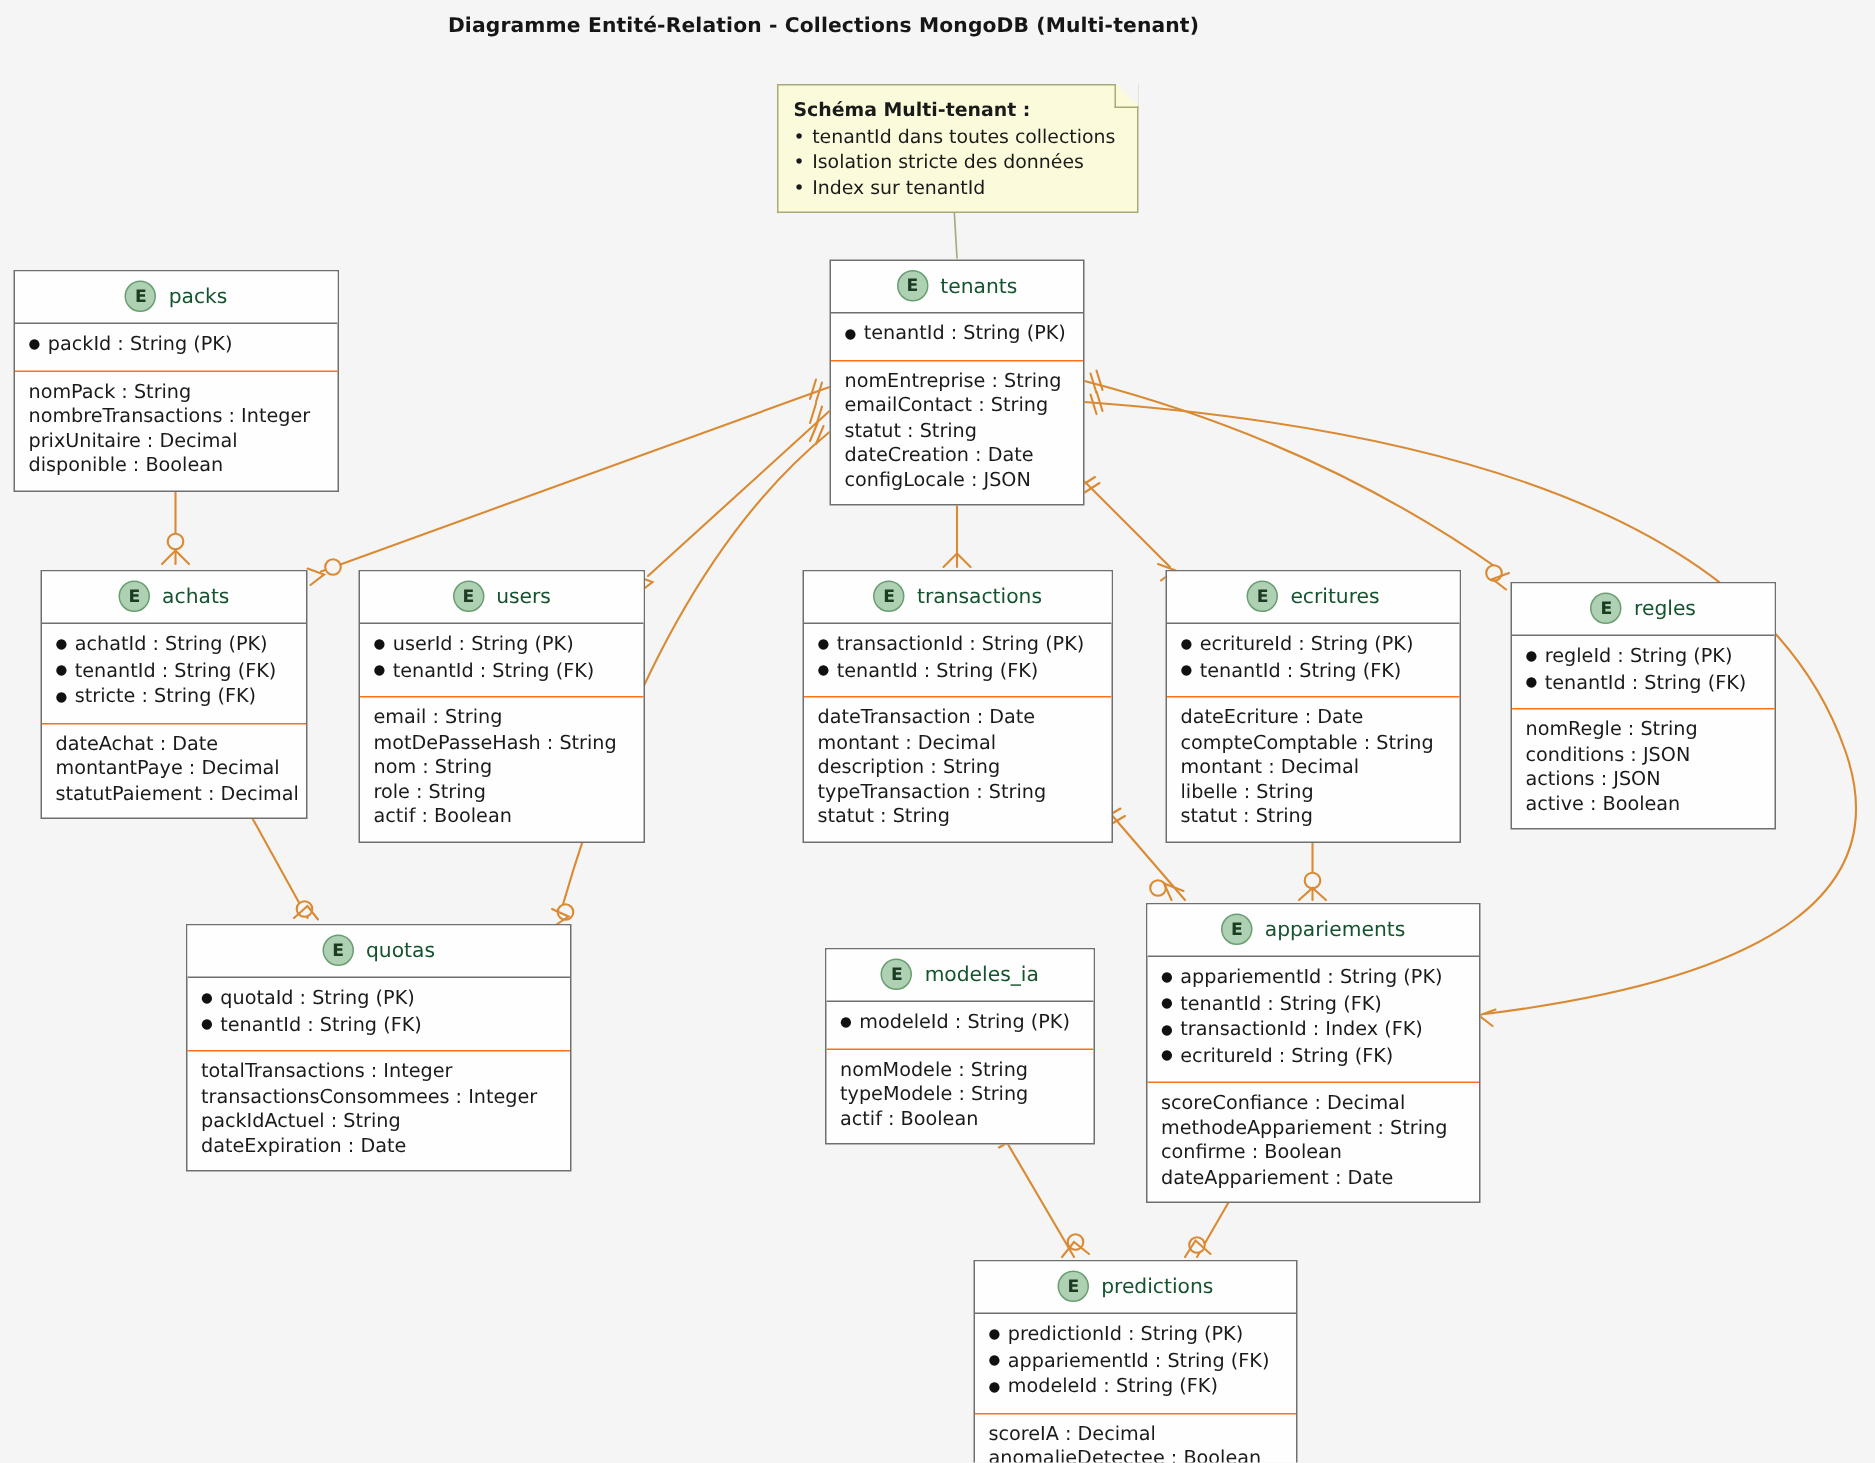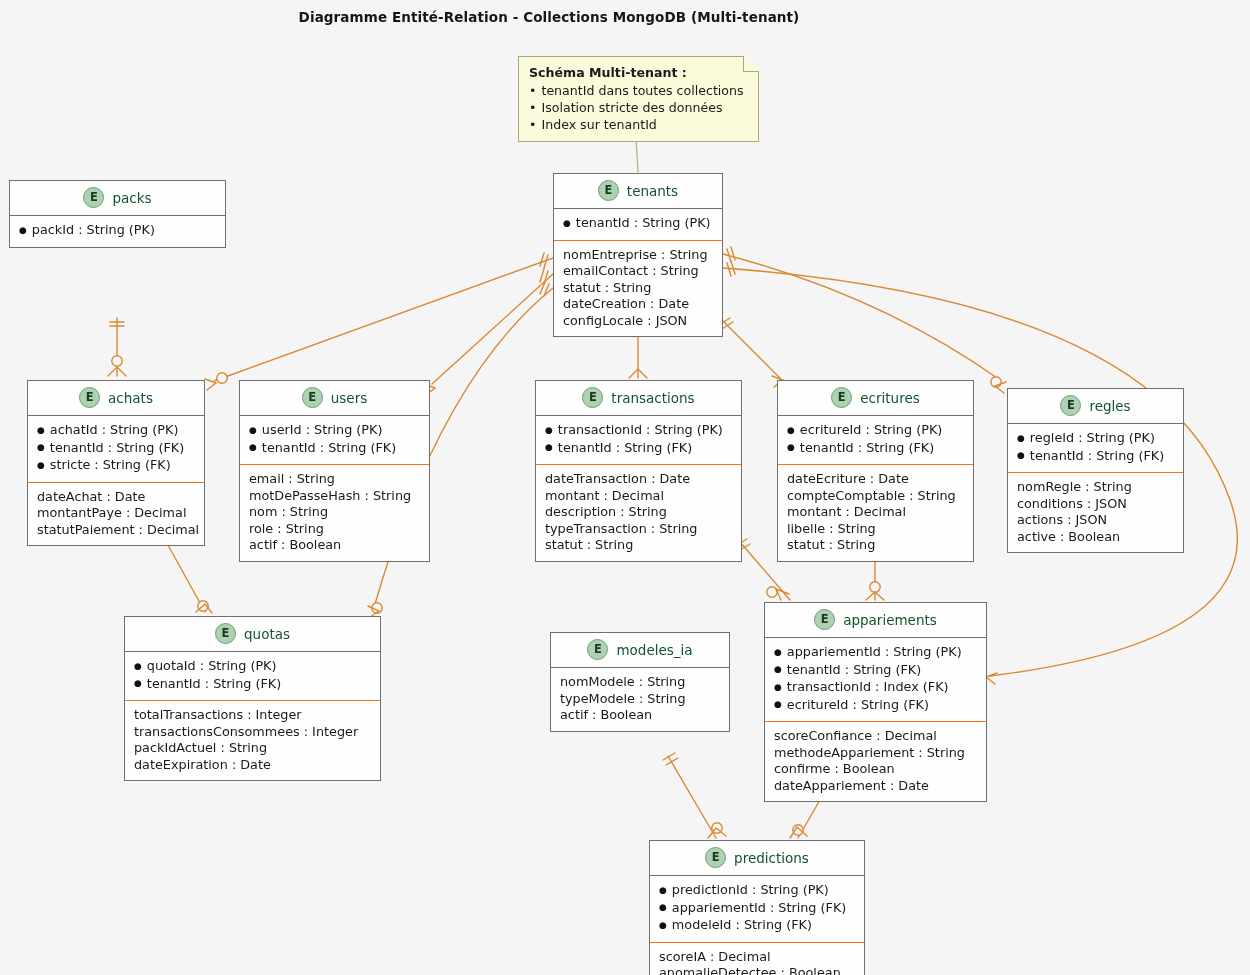--- a/index.html
+++ b/index.html
@@ -207,20 +207,26 @@
   </div>
 
   <div class="entity" style="left:9px;top:180px;width:217px;">
     <div class="ent-header">
       <span class="ent-icon">E</span>
       <span class="ent-name">packs</span>
     </div>
     <div class="ent-section">
       <div class="attr key">packId : String (PK)</div>
     </div>
+    <div class="ent-section">
+      <div class="attr plain">nomPack : String</div>
+      <div class="attr plain">nombreTransactions : Integer</div>
+      <div class="attr plain">prixUnitaire : Decimal</div>
+      <div class="attr plain">disponible : Boolean</div>
+    </div>
   </div>
 
   <div class="entity" style="left:553px;top:173px;width:170px;">
     <div class="ent-header">
       <span class="ent-icon">E</span>
       <span class="ent-name">tenants</span>
     </div>
     <div class="ent-section">
       <div class="attr key">tenantId : String (PK)</div>
     </div>
@@ -337,20 +343,23 @@
       <div class="attr plain">dateExpiration : Date</div>
     </div>
   </div>
 
   <div class="entity" style="left:550px;top:632px;width:180px;">
     <div class="ent-header">
       <span class="ent-icon">E</span>
       <span class="ent-name">modeles_ia</span>
     </div>
     <div class="ent-section">
+      <div class="attr key">modeleId : String (PK)</div>
+    </div>
+    <div class="ent-section">
       <div class="attr plain">nomModele : String</div>
       <div class="attr plain">typeModele : String</div>
       <div class="attr plain">actif : Boolean</div>
     </div>
   </div>
 
   <div class="entity" style="left:764px;top:602px;width:223px;">
     <div class="ent-header">
       <span class="ent-icon">E</span>
       <span class="ent-name">appariements</span>

